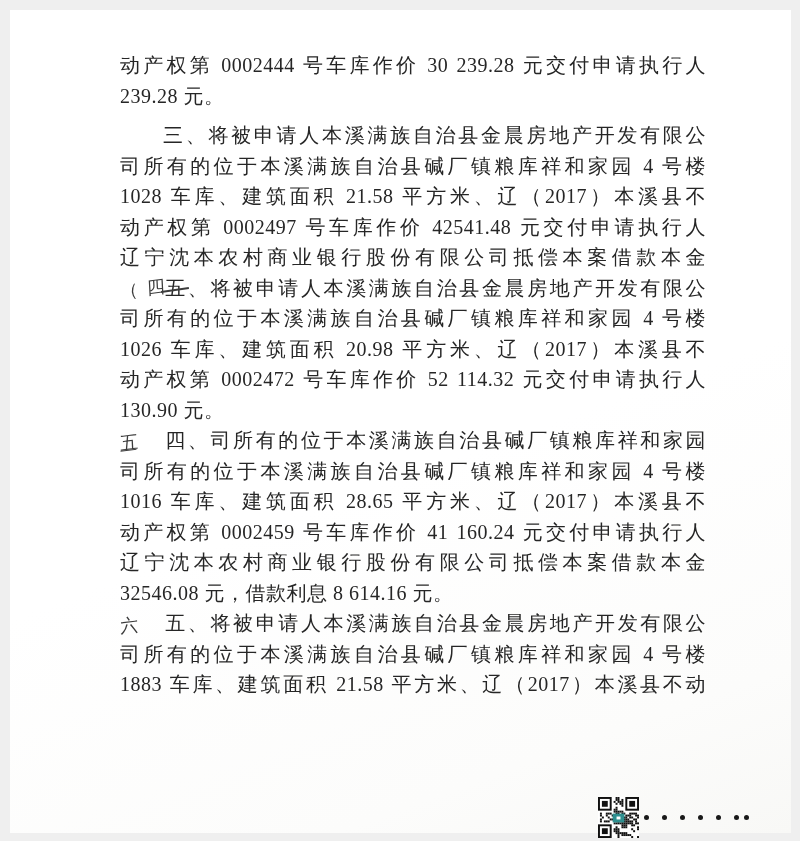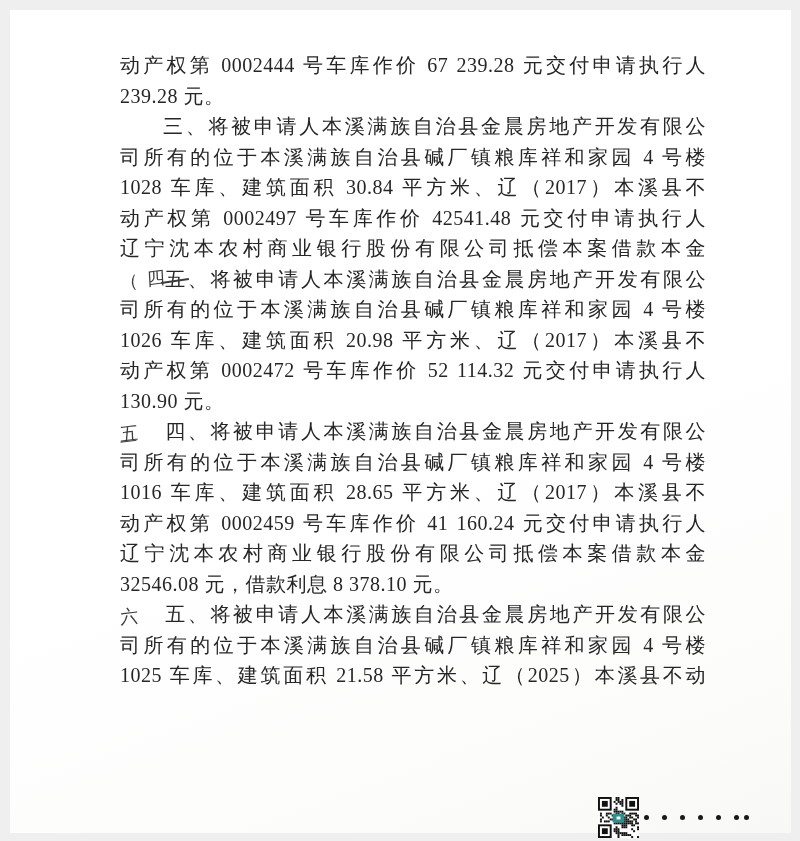--- a/index.html
+++ b/index.html
@@ -3,61 +3,61 @@
 <meta charset="utf-8">
 <style>
   html,body{margin:0;padding:0;width:800px;height:841px;overflow:hidden;
     background:#efefef;font-family:"Liberation Serif","DejaVu Serif",serif;}
   .paper{position:absolute;left:10px;top:10px;width:781px;height:823px;
     background:linear-gradient(160deg,#ffffff 55%,#fcfcfb 85%,#f8f8f6 100%);}
   .text-block{position:absolute;left:110px;top:40px;width:586px;color:#262626;}
   .line{height:30.5px;line-height:30.5px;font-size:20px;white-space:nowrap;
     letter-spacing:0.5px;}
   .line.j{white-space:normal;text-align:justify;text-align-last:justify;}
-  .line.ind{text-indent:43px;}
+  .line.ind{text-indent:43px;margin-top:9px;}
   .hand{display:inline-block;width:43px;font-size:18px;color:#3c3c3c;
     font-family:"DejaVu Sans",sans-serif;transform:rotate(-7deg) skewX(-4deg);
     letter-spacing:-2px;text-indent:0;}
   .hand.u{text-decoration:underline;}
   .struck{position:relative;}
   .struck::after{content:"";position:absolute;left:-2px;right:-1px;top:55%;
     border-top:2px solid #3c3c3c;transform:rotate(-8deg);}
   .footer{position:absolute;left:588px;top:787px;display:flex;align-items:center;}
   .qr{width:41px;height:41px;display:block;}
   .dots{display:flex;align-items:center;margin-left:5px;}
   .dot{width:5px;height:5px;border-radius:50%;background:#191919;margin-left:13px;}
   .dot:first-child{margin-left:0;}
   .dot:last-child{margin-left:5px;}
 </style>
 </head>
 <body>
 
 <div class="paper">
   <div class="text-block" id="text-block">
-      <div class="line j"><span>动产权第 0002444 号车库作价 67 239.28 元交付申请执行人</span></div>
+      <div class="line j"><span>动产权第 0002444 号车库作价 30 239.28 元交付申请执行人</span></div>
       <div class="line"><span>239.28 元。</span></div>
       <div class="line j ind"><span>三、将被申请人本溪满族自治县金晨房地产开发有限公</span></div>
       <div class="line j"><span>司所有的位于本溪满族自治县碱厂镇粮库祥和家园 4 号楼</span></div>
-      <div class="line j"><span>1028 车库、建筑面积 30.84 平方米、辽（2017）本溪县不</span></div>
+      <div class="line j"><span>1028 车库、建筑面积 21.58 平方米、辽（2017）本溪县不</span></div>
       <div class="line j"><span>动产权第 0002497 号车库作价 42541.48 元交付申请执行人</span></div>
       <div class="line j"><span>辽宁沈本农村商业银行股份有限公司抵偿本案借款本金</span></div>
       <div class="line j"><span class="hand">（四</span><span class="struck">五</span><span>、将被申请人本溪满族自治县金晨房地产开发有限公</span></div>
       <div class="line j"><span>司所有的位于本溪满族自治县碱厂镇粮库祥和家园 4 号楼</span></div>
       <div class="line j"><span>1026 车库、建筑面积 20.98 平方米、辽（2017）本溪县不</span></div>
       <div class="line j"><span>动产权第 0002472 号车库作价 52 114.32 元交付申请执行人</span></div>
       <div class="line"><span>130.90 元。</span></div>
-      <div class="line j"><span class="hand u">五</span><span>四、将被申请人本溪满族自治县金晨房地产开发有限公</span></div>
+      <div class="line j"><span class="hand u">五</span><span>四、司所有的位于本溪满族自治县碱厂镇粮库祥和家园</span></div>
       <div class="line j"><span>司所有的位于本溪满族自治县碱厂镇粮库祥和家园 4 号楼</span></div>
       <div class="line j"><span>1016 车库、建筑面积 28.65 平方米、辽（2017）本溪县不</span></div>
       <div class="line j"><span>动产权第 0002459 号车库作价 41 160.24 元交付申请执行人</span></div>
       <div class="line j"><span>辽宁沈本农村商业银行股份有限公司抵偿本案借款本金</span></div>
-      <div class="line"><span>32546.08 元，借款利息 8 378.10 元。</span></div>
+      <div class="line"><span>32546.08 元，借款利息 8 614.16 元。</span></div>
       <div class="line j"><span class="hand">六</span><span>五、将被申请人本溪满族自治县金晨房地产开发有限公</span></div>
       <div class="line j"><span>司所有的位于本溪满族自治县碱厂镇粮库祥和家园 4 号楼</span></div>
-      <div class="line j"><span>1025 车库、建筑面积 21.58 平方米、辽（2025）本溪县不动</span></div>
+      <div class="line j"><span>1883 车库、建筑面积 21.58 平方米、辽（2017）本溪县不动</span></div>
     </div>
   <div class="footer">
     <svg class="qr" id="qr" viewBox="0 0 21 21">
         <rect x="0" y="0" width="21" height="21" fill="#ffffff"></rect>
         <rect x="9" y="0" width="1" height="1" fill="#111111"></rect>
         <rect x="10" y="0" width="1" height="1" fill="#111111"></rect>
         <rect x="9" y="1" width="1" height="1" fill="#111111"></rect>
         <rect x="10" y="1" width="1" height="1" fill="#111111"></rect>
         <rect x="12" y="1" width="1" height="1" fill="#111111"></rect>
         <rect x="8" y="2" width="1" height="1" fill="#111111"></rect>

